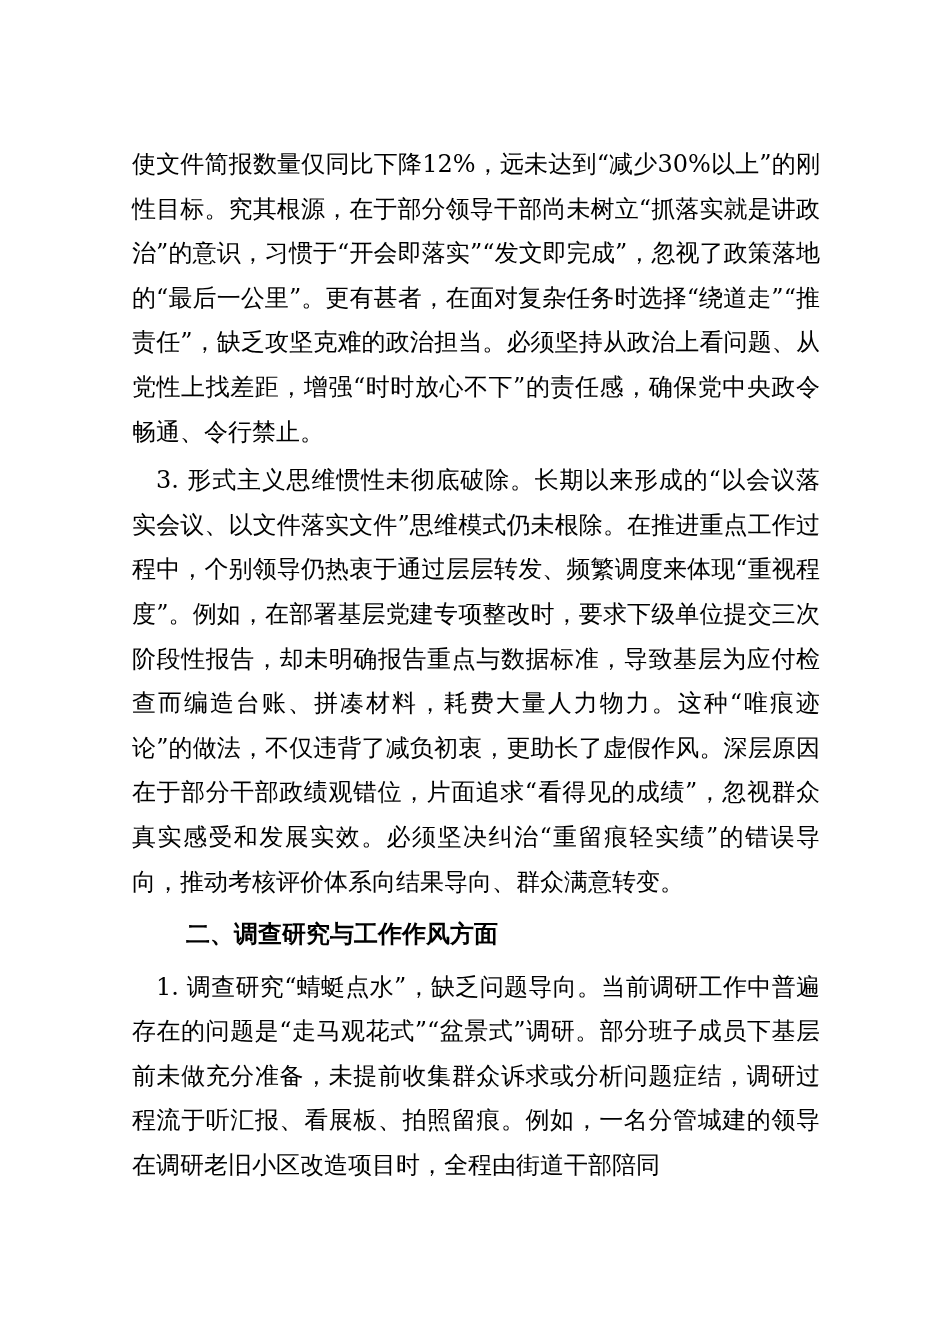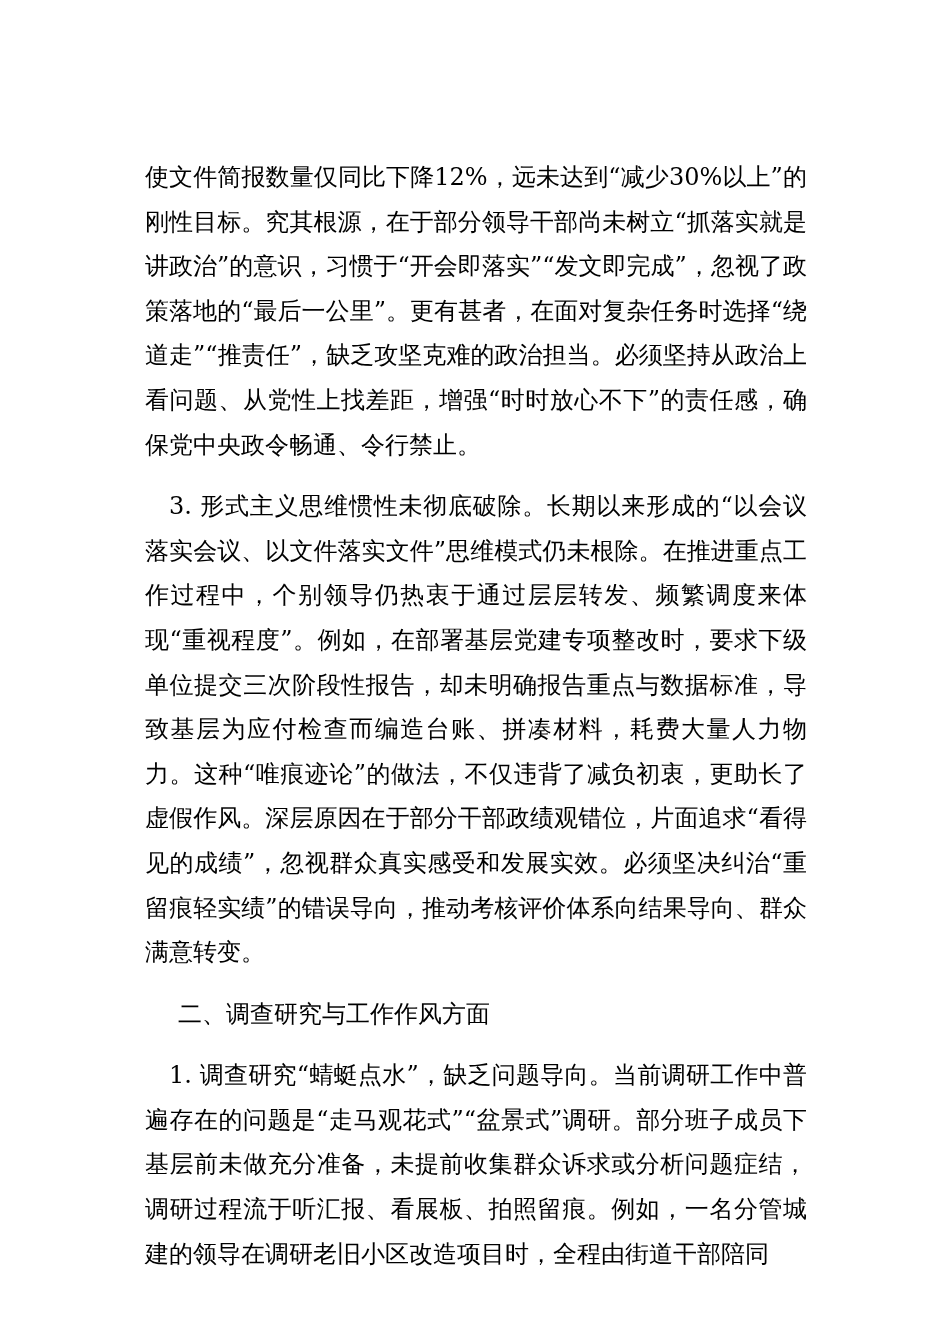--- a/index.html
+++ b/index.html
@@ -19,32 +19,32 @@
     top: 138px;
     width: 696px;
     color: #000000;
     font-family: "DejaVu Serif", "Liberation Serif", serif;
     font-size: 24px;
     line-height: 44.6px;
     text-align: justify;
     text-justify: inter-character;
   }
   .para {
-    margin: 17px;
+    margin: 4px;
     padding: 0;
   }
   .para.indent {
     text-indent: 24px;
   }
   .heading {
-    margin: 0;
+    margin: 8px;
     padding: 0;
     text-indent: 50px;
     font-family: "DejaVu Sans", "Liberation Sans", sans-serif;
-    font-weight: normal;
+    font-weight: bold;
     font-size: 24px;
     line-height: 44.6px;
   }
 </style>
 </head>
 <body>
 
 <div class="page">
   <p class="para">使文件简报数量仅同比下降12%，远未达到“减少30%以上”的刚性目标。究其根源，在于部分领导干部尚未树立“抓落实就是讲政治”的意识，习惯于“开会即落实”“发文即完成”，忽视了政策落地的“最后一公里”。更有甚者，在面对复杂任务时选择“绕道走”“推责任”，缺乏攻坚克难的政治担当。必须坚持从政治上看问题、从党性上找差距，增强“时时放心不下”的责任感，确保党中央政令畅通、令行禁止。</p>
   <p class="para indent">3. 形式主义思维惯性未彻底破除。长期以来形成的“以会议落实会议、以文件落实文件”思维模式仍未根除。在推进重点工作过程中，个别领导仍热衷于通过层层转发、频繁调度来体现“重视程度”。例如，在部署基层党建专项整改时，要求下级单位提交三次阶段性报告，却未明确报告重点与数据标准，导致基层为应付检查而编造台账、拼凑材料，耗费大量人力物力。这种“唯痕迹论”的做法，不仅违背了减负初衷，更助长了虚假作风。深层原因在于部分干部政绩观错位，片面追求“看得见的成绩”，忽视群众真实感受和发展实效。必须坚决纠治“重留痕轻实绩”的错误导向，推动考核评价体系向结果导向、群众满意转变。</p>

